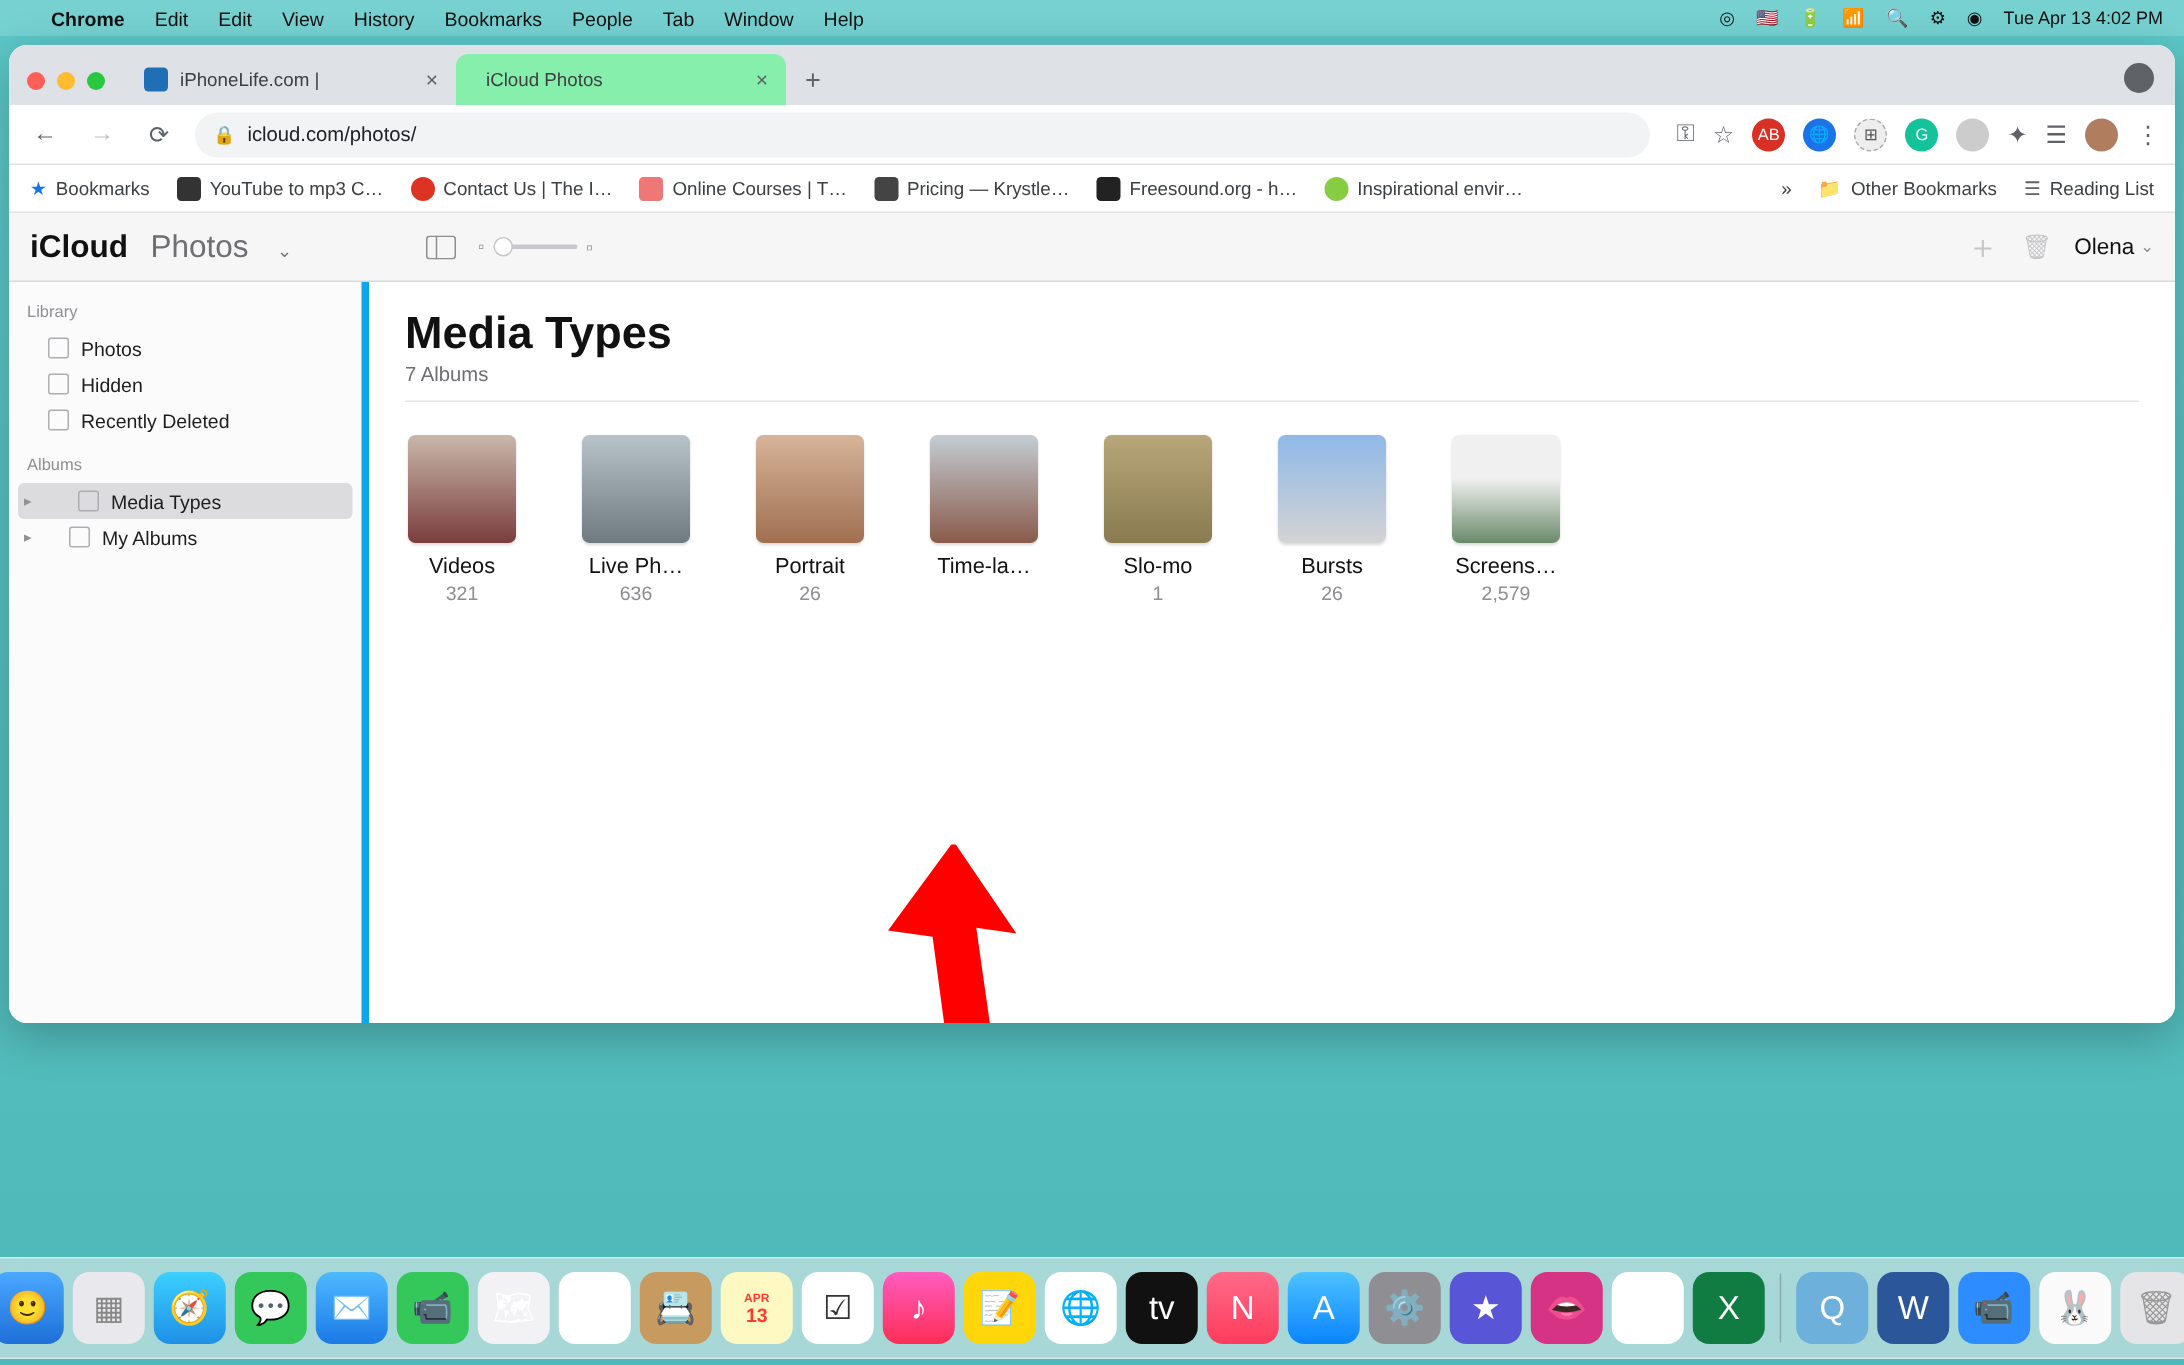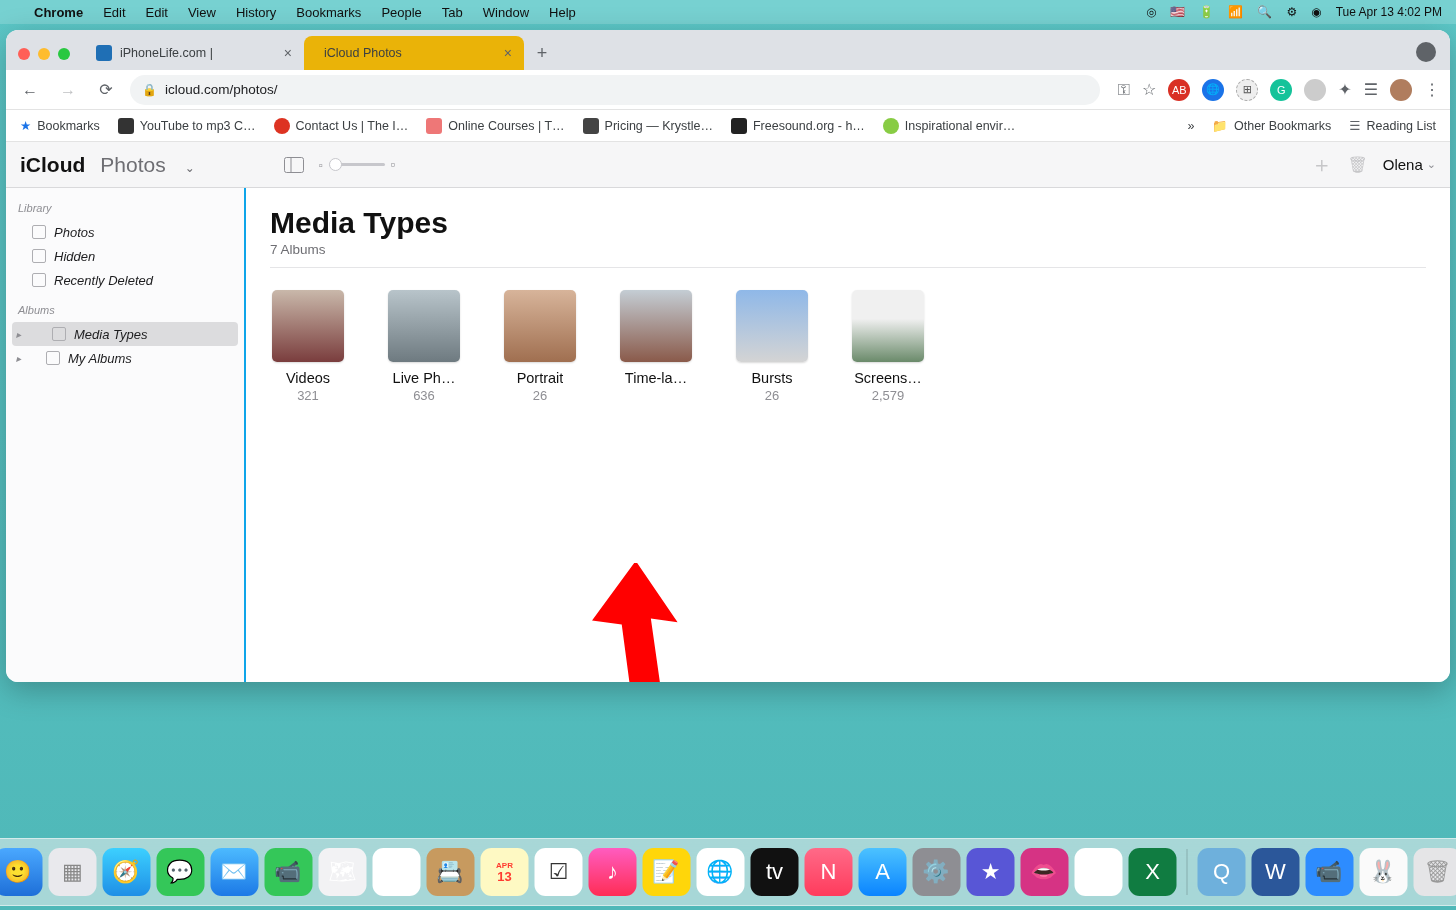--- a/index.html
+++ b/index.html
@@ -13,21 +13,21 @@
 .menubar .right { display:flex; gap:14px; align-items:center; font-size:12px;}
 .menubar .right span { display:inline-flex; align-items:center; }
 
 
 .chrome { position:absolute; top:30px; left:6px; right:6px; height:652px; background:#fff; border-radius:12px; box-shadow:0 8px 30px rgba(0,0,0,.25); overflow:hidden; display:flex; flex-direction:column;}
 .tabstrip { height:40px; background:#dee1e6; display:flex; align-items:flex-end; padding-left:12px; padding-top:6px;}
 .dots{display:flex;gap:8px;align-items:center;margin-right:14px;margin-bottom:10px;}
 .dot{width:12px;height:12px;border-radius:50%;}
 .dot.r{background:#ff5f57;}.dot.y{background:#febc2e;}.dot.g{background:#28c840;}
 .tab { height:34px; background:#dee1e6; border-radius:8px 8px 0 0; display:flex; align-items:center; padding:0 12px; font-size:12.5px; color:#3c4043; min-width:220px; gap:8px; position:relative;}
-.tab.active{ background:#eab308;}
+.tab.active{ background:#86efac;}
 .tab .close{ margin-left:auto; font-size:14px; color:#5f6368;}
 .newtab{width:28px;height:28px;display:flex;align-items:center;justify-content:center;color:#5f6368;font-size:18px;margin-left:4px;margin-bottom:3px;}
 .tabstrip .right-fill{flex:1;}
 .incog{width:20px;height:20px;border-radius:50%;background:#5f6368;margin-right:14px;margin-bottom:8px;}
 
 .toolbar{height:40px;background:#fff;border-bottom:1px solid #e3e3e3;display:flex;align-items:center;padding:0 10px;gap:10px;}
 .tbtn{width:28px;height:28px;display:flex;align-items:center;justify-content:center;color:#5f6368;font-size:16px;border-radius:50%;}
 .omnibox{flex:1;height:30px;background:#f1f3f4;border-radius:15px;display:flex;align-items:center;padding:0 12px;font-size:13.5px;color:#202124;gap:8px;}
 .omnibox .lock{font-size:12px;color:#5f6368;}
 .omni-right{display:flex;gap:12px;align-items:center;margin-left:8px;}
@@ -45,21 +45,21 @@
 .brand .thin{font-weight:300;color:#6e6e73;}
 .brand .chev{font-size:12px;color:#6e6e73;margin-left:4px;}
 .app-top .tb-ic{width:22px;height:22px;color:#6e6e73;display:flex;align-items:center;justify-content:center;}
 .zoom{display:flex;align-items:center;gap:6px;}
 .zoom .track{width:56px;height:3px;background:#c7c7cc;border-radius:2px;position:relative;}
 .zoom .knob{position:absolute;left:0;top:-5px;width:13px;height:13px;background:#fff;border:1px solid #c7c7cc;border-radius:50%;}
 .app-top .spacer{flex:1;}
 .user{font-size:15px;color:#111;display:flex;align-items:center;gap:4px;text-align:right;}
 
 .app-body{flex:1;display:flex;min-height:0;}
-.sidebar{width:240px;border-right:2px solid #0ea5e9;background:#fbfbfc;padding-top:8px;font-size:13px;color:#1d1d1f;font-style:italic;}
+.sidebar{width:240px;border-right:5px solid #0ea5e9;background:#fbfbfc;padding-top:8px;font-size:13px;color:#1d1d1f;}
 .sb-head{font-size:11px;color:#8e8e93;padding:6px 12px;text-transform:none;}
 .sb-item{height:24px;display:flex;align-items:center;padding:0 12px 0 28px;gap:8px;position:relative;}
 .sb-item.indent{padding-left:46px;}
 .sb-item.l1{padding-left:26px;}
 .sb-item .tri{position:absolute;left:10px;font-size:10px;color:#8e8e93;}
 .sb-item.sel{background:#dcdcde;border-radius:4px;margin:0 6px;padding-left:40px;}
 .sb-item.sel .tri{left:4px;}
 .sb-ico{width:14px;height:14px;border:1px solid #aeaeb2;border-radius:2px;display:inline-block;}
 
 .main{flex:1;padding:18px 24px;overflow:auto;background:#fff;position:relative;}
@@ -266,20 +266,25 @@
         </div>
         <div class="album">
           <div class="thumb" style="background:linear-gradient(#d7b49a,#a06f50);"></div>
           <div class="alb-name">Portrait</div>
           <div class="alb-count">26</div>
         </div>
         <div class="album">
           <div class="thumb" style="background:linear-gradient(#c4cdd4,#8a5a4a);"></div>
           <div class="alb-name">Time-la…</div>
           <div class="alb-count"></div>
+        </div>
+        <div class="album">
+          <div class="thumb" style="background:linear-gradient(#b8a77a,#8a7a50);"></div>
+          <div class="alb-name">Slo-mo</div>
+          <div class="alb-count">1</div>
         </div>
         <div class="album">
           <div class="thumb" style="background:linear-gradient(#8fb8e8,#d4d4d4);"></div>
           <div class="alb-name">Bursts</div>
           <div class="alb-count">26</div>
         </div>
         <div class="album">
           <div class="thumb" style="background:linear-gradient(#f0f0f0 40%,#6a8a6a);"></div>
           <div class="alb-name">Screens…</div>
           <div class="alb-count">2,579</div>

